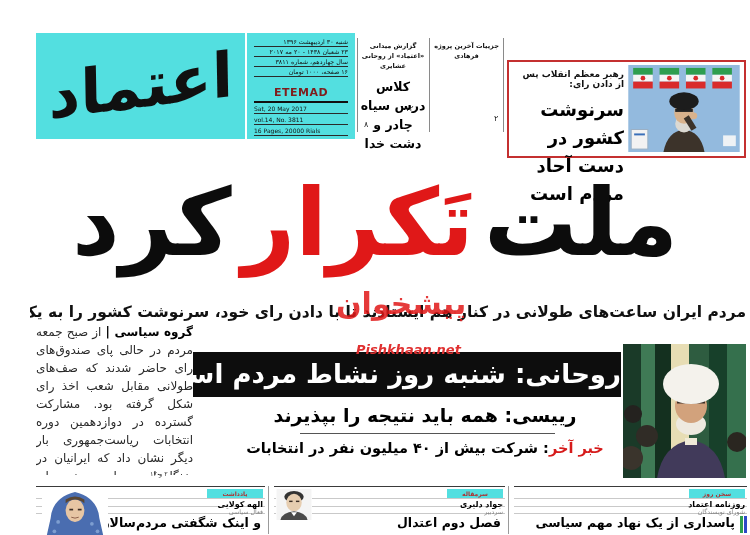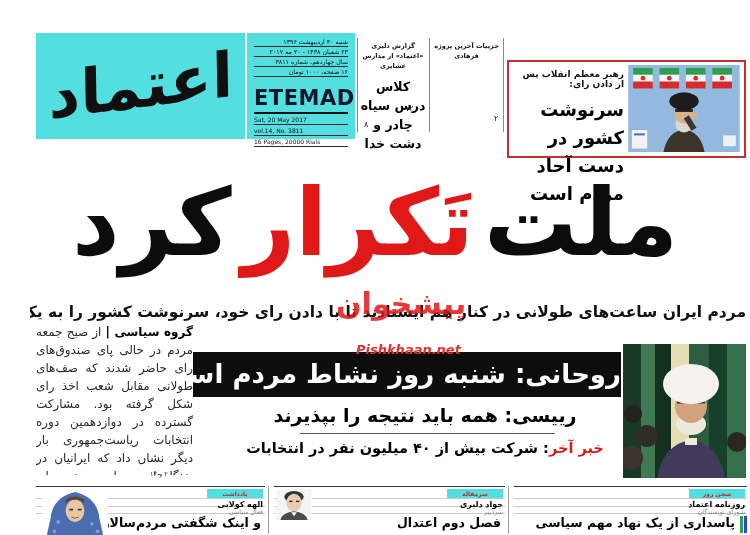--- a/index.html
+++ b/index.html
@@ -6,21 +6,21 @@
   *{box-sizing:border-box;font-family:"DejaVu Sans",sans-serif;}
   #page{position:relative;width:750px;height:535px;background:#ffffff;overflow:hidden;}
   .abs{position:absolute;}
 
   
   .cyan-block{background:#53dfe0;}
   #logo-box{left:36px;top:33px;width:209px;height:106px;display:flex;align-items:center;justify-content:center;overflow:hidden;}
   #logo-box .logo-word{font-size:62px;font-weight:bold;color:#101010;transform:rotate(-7deg) skewX(-6deg);line-height:1;}
   #mast-info{left:247px;top:33px;width:108px;height:106px;padding:4px 7px 3px 7px;direction:rtl;}
   .date-line{font-size:6.3px;color:#111;border-bottom:1px solid #2a2a2a;padding:1px 0;text-align:right;white-space:nowrap;overflow:hidden;}
-  .etemad-latin{direction:ltr;text-align:center;font-size:21px;font-weight:bold;color:#0f172a;letter-spacing:.5px;margin-top:9px;border-bottom:2px solid #111;padding-bottom:2px;}
+  .etemad-latin{direction:ltr;text-align:center;font-size:11px;font-weight:bold;color:#7f1d1d;letter-spacing:.5px;margin-top:9px;border-bottom:2px solid #111;padding-bottom:2px;}
   .latin-line{direction:ltr;text-align:left;font-size:6px;color:#111;border-bottom:1px solid #2a2a2a;padding:1.5px 0;white-space:nowrap;}
 
   
   .vrule{width:1px;background:#8a8a8a;}
   .teaser{direction:rtl;text-align:center;}
   .teaser .kicker{font-size:6.5px;font-weight:bold;color:#111;line-height:1.5;margin-bottom:7px;}
   .teaser .t-title{font-size:12.5px;font-weight:bold;color:#000;line-height:1.5;}
   .pgnum{font-size:8px;color:#111;}
 
   
@@ -88,21 +88,21 @@
     <div class="latin-line">Sat, 20 May 2017</div>
     <div class="latin-line">vol.14, No. 3811</div>
     <div class="latin-line">16 Pages, 20000 Rials</div>
   </div>
 
   <div class="abs vrule" style="left:357px;top:38px;height:94px;"></div>
   <div class="abs vrule" style="left:429px;top:38px;height:94px;"></div>
   <div class="abs vrule" style="left:503px;top:38px;height:94px;"></div>
 
   <div class="abs teaser" style="left:360px;top:42px;width:66px;">
-    <div class="kicker">گزارش دلیری «اعتماد» از مدارس عشایری</div>
+    <div class="kicker">گزارش میدانی «اعتماد» از روحانی عشایری</div>
     <div class="t-title">کلاس درس سیاه چادر و دشت خدا</div>
   </div>
   <div class="abs teaser" style="left:433px;top:42px;width:67px;">
     <div class="kicker">جزییات آخرین پروژه فرهادی</div>
   </div>
   <div class="abs pgnum" style="left:364px;top:120px;">۸</div>
   <div class="abs pgnum" style="left:405px;top:104px;">۱۲</div>
   <div class="abs pgnum" style="left:494px;top:114px;">۲</div>
 
   <div class="abs" id="lead-box">

